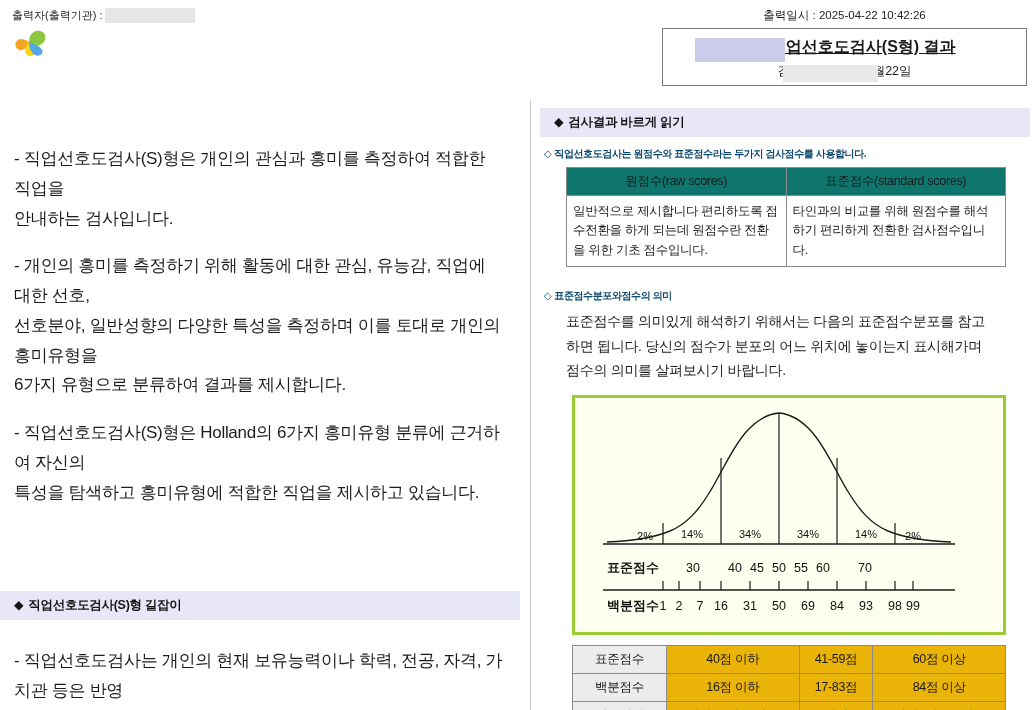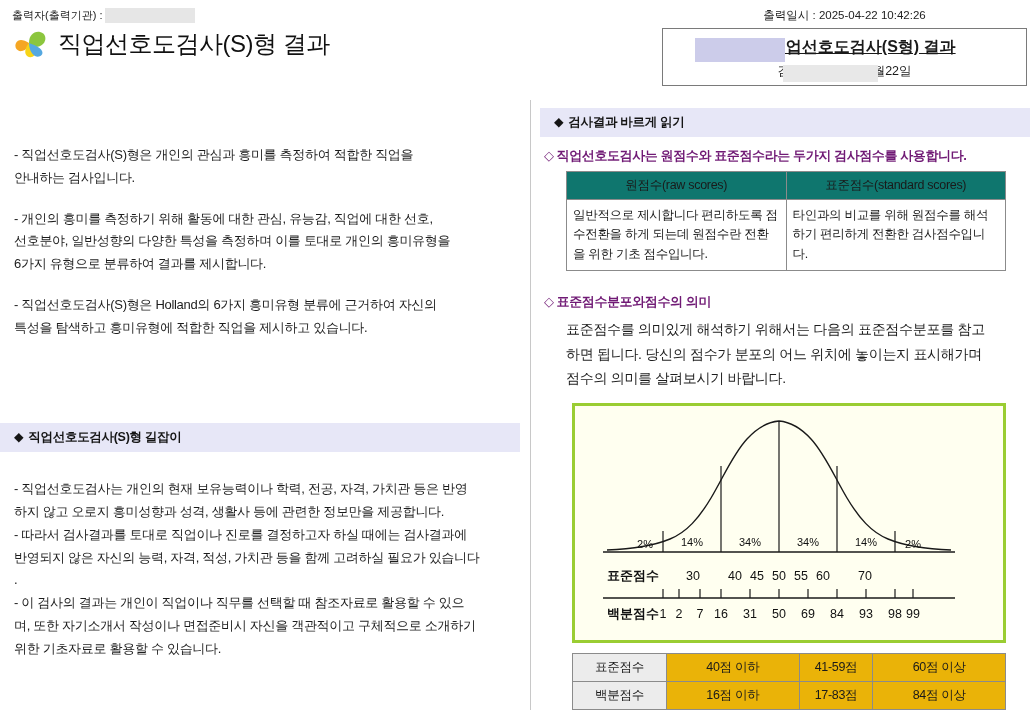--- a/index.html
+++ b/index.html
@@ -50,31 +50,31 @@
   .col-left { position:absolute; left:0; top:118px; width:520px; }
   .col-right { position:absolute; left:540px; top:108px; width:490px; }
 
   .sec-head {
     background:#e7e7f7; font-size:12.5px; font-weight:bold;
     padding:6px 0 6px 14px; color:#151515; letter-spacing:-0.3px;
   }
   .sec-head .dia { margin-right:5px; }
 
   .body-text {
-    font-size:13px; line-height:1.75; color:#1c1c1c;
+    font-size:17px; line-height:1.75; color:#1c1c1c;
     letter-spacing:-0.3px; white-space:pre-line;
   }
   .p-left { padding:0 14px; }
   .gap-1 { height:26px; }
   .gap-2 { height:18px; }
 
   
   .sub-head {
-    font-size:13px; font-weight:bold; letter-spacing:-0.4px;
-    margin:10px 0 6px 4px; color:#701a75;
+    font-size:10px; font-weight:bold; letter-spacing:-0.4px;
+    margin:10px 0 6px 4px; color:#0c4a6e;
   }
   .sub-head .dia2 { margin-right:3px; }
 
   table.score-tbl { border-collapse:collapse; margin:0 0 0 26px; width:440px; }
   table.score-tbl th {
     border:1px solid #8b8b8b; background:#0f766e; font-weight:normal;
     font-size:12.5px; padding:5px 4px; text-align:center; letter-spacing:-0.3px;margin-top:39px;
   }
   table.score-tbl td {
     border:1px solid #8b8b8b; background:#fff; font-size:12.5px;
@@ -115,21 +115,20 @@
     </div>
     <div class="title-row">
       <span class="logo">
         <svg width="36" height="30" viewBox="0 0 36 30">
           <path d="M17 14 C17 6, 22 2, 28 3 C34 4, 35 11, 31 15 C27 19, 19 19, 17 14 Z" fill="#8cc63e"></path>
           <path d="M17 14 C11 10, 6 10, 4 14 C2 18, 5 23, 10 22 C14 21, 17 18, 17 14 Z" fill="#f5a623"></path>
           <path d="M17 14 C13 19, 12 24, 15 27 C19 30, 24 27, 23 23 C22 19, 20 16, 17 14 Z" fill="#f7d417"></path>
           <path d="M17 14 C22 16, 28 18, 30 22 C32 26, 27 29, 23 27 C19 25, 17 19, 17 14 Z" fill="#55a8e0"></path>
         </svg>
       </span>
-      <span class="doc-title">직업선호도검사(S)형 결과</span>
     </div>
   </div>
 
   <div class="top-right">
     <div class="print-date">출력일시 : 2025-04-22 10:42:26</div>
     <div class="name-box">
       <div class="redact-title"></div>
       <div class="redact-sub"></div>
       <div class="name-box-title">님의 직업선호도검사(S형) 결과</div>
       <div class="name-box-sub">검사일 2025년04월22일</div>

